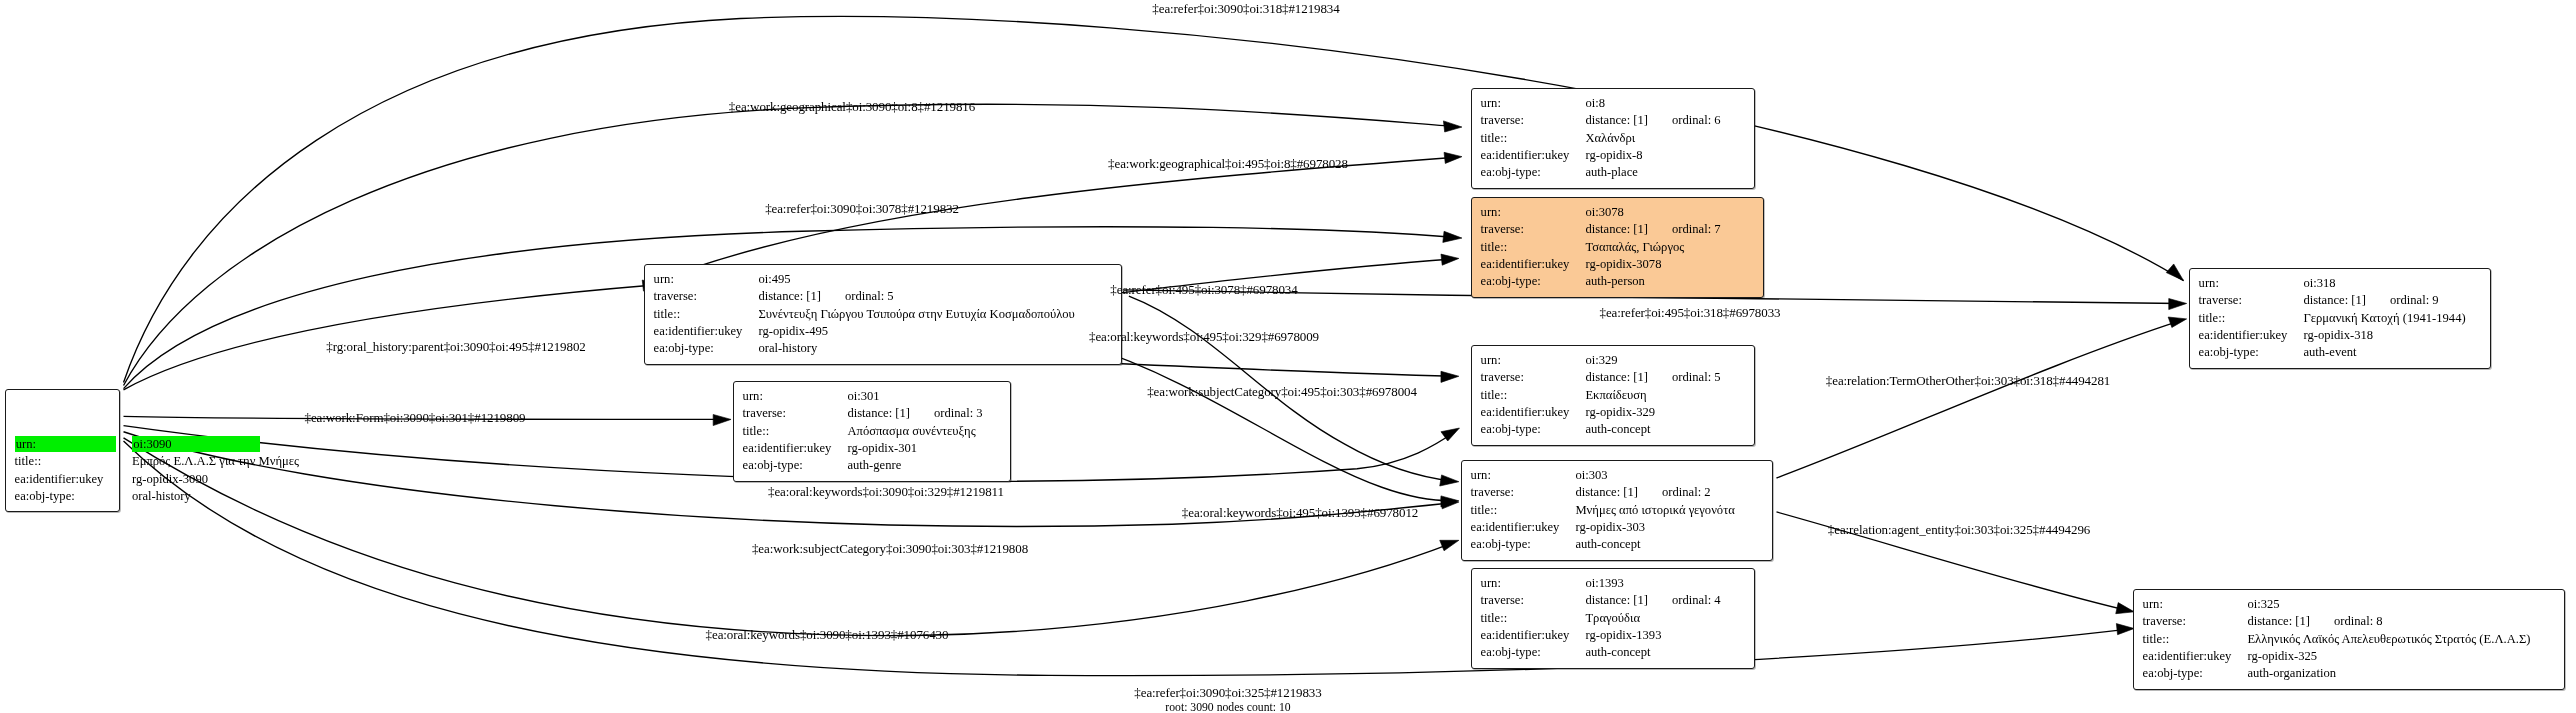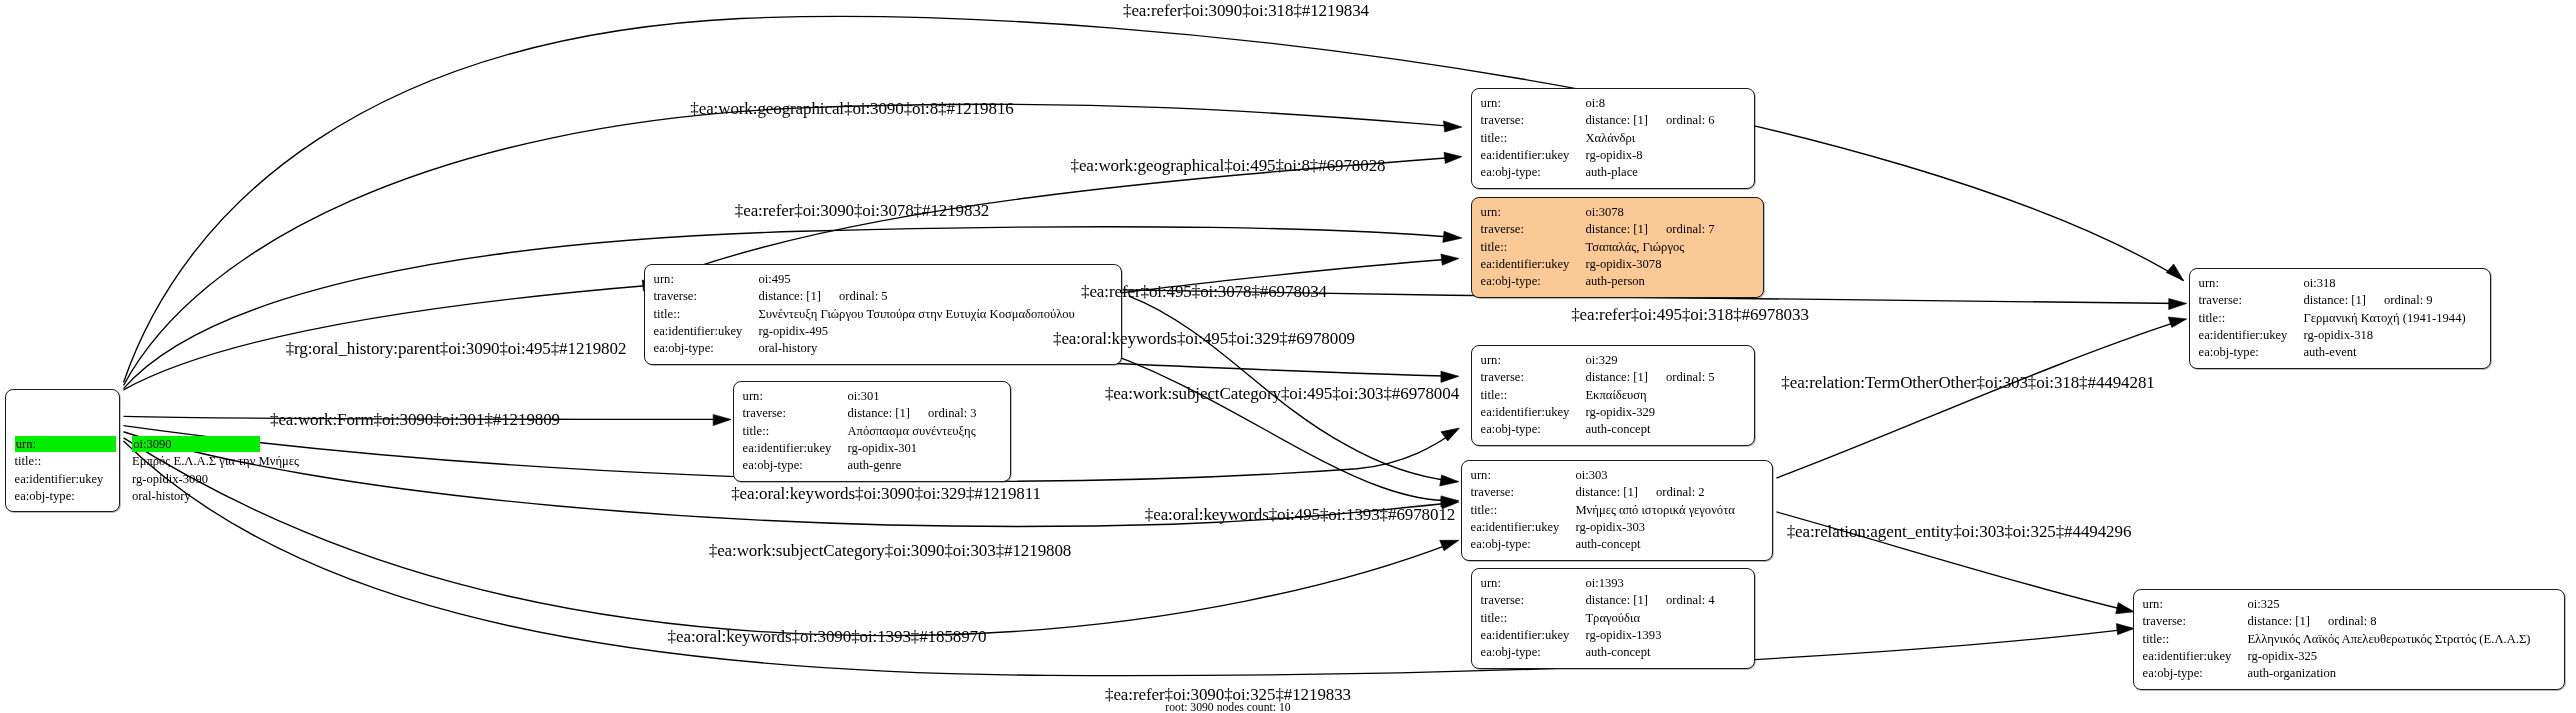--- a/index.html
+++ b/index.html
@@ -31,21 +31,21 @@
     stroke-width: 2.2;
   }
   svg#edges polygon {
     fill: #000000;
     stroke: #000000;
   }
   .node {
     position: absolute;
     box-sizing: border-box;
     border: 1px solid #1a1a1a;
-    border-radius: 8px;
+    border-radius: 3px;
     background: #ffffff;
     padding: 5.6px 7.4px 5.6px 8.6px;
     box-shadow: 0.9px 0.9px 0 rgba(0,0,0,0.28);
   }
   .node.orange {
     background: #fac996;
   }
   .node table {
     border-collapse: collapse;
     border-spacing: 0;
@@ -55,32 +55,32 @@
     white-space: nowrap;
   }
   .node td {
     padding: 0 0 0.6px 0;
     vertical-align: baseline;
   }
   .node td.k {
     padding-right: 16px;
   }
   .node td.v .ord {
-    padding-left: 18px;
+    padding-left: 24px;
   }
   .hl-key, .hl-val {
     background: #00ef00;
     display: inline-block;
     padding: 0 1.2px;
   }
   .hl-row td.k .hl-key { min-width: 99px; }
   .hl-row td.v .hl-val { min-width: 126px; margin-top: 40px; }
   .edge-label {
     position: absolute;
-    font-size: 17px;
+    font-size: 13px;
     color: #000000;
     white-space: nowrap;
     letter-spacing: -0.1px;
   }
   .caption {
     position: absolute;
     font-size: 11.7px;
     color: #000000;
     white-space: nowrap;
     text-align: right;
@@ -420,19 +420,19 @@
   <div class="edge-label el-c" style="left:1690px; top:305px;">‡ea:refer‡oi:495‡oi:318‡#6978033</div>
   <div class="edge-label el-c" style="left:456px;  top:339px;">‡rg:oral_history:parent‡oi:3090‡oi:495‡#1219802</div>
   <div class="edge-label el-c" style="left:1204px; top:329px;">‡ea:oral:keywords‡oi:495‡oi:329‡#6978009</div>
   <div class="edge-label el-c" style="left:1282px; top:384px;">‡ea:work:subjectCategory‡oi:495‡oi:303‡#6978004</div>
   <div class="edge-label el-c" style="left:1968px; top:373px;">‡ea:relation:TermOtherOther‡oi:303‡oi:318‡#4494281</div>
   <div class="edge-label el-c" style="left:415px;  top:410px;">‡ea:work:Form‡oi:3090‡oi:301‡#1219809</div>
   <div class="edge-label el-c" style="left:886px; top:484px;">‡ea:oral:keywords‡oi:3090‡oi:329‡#1219811</div>
   <div class="edge-label el-c" style="left:1300px; top:505px;text-align:center;">‡ea:oral:keywords‡oi:495‡oi:1393‡#6978012</div>
   <div class="edge-label el-c" style="left:890px; top:541px;">‡ea:work:subjectCategory‡oi:3090‡oi:303‡#1219808</div>
   <div class="edge-label el-c" style="left:1959px; top:522px;">‡ea:relation:agent_entity‡oi:303‡oi:325‡#4494296</div>
-  <div class="edge-label el-c" style="left:827px; top:627px;">‡ea:oral:keywords‡oi:3090‡oi:1393‡#1858970</div>
+  <div class="edge-label el-c" style="left:827px; top:627px;">‡ea:oral:keywords‡oi:3090‡oi:1393‡#1076430</div>
   <div class="edge-label el-c" style="left:1228px; top:685px;">‡ea:refer‡oi:3090‡oi:325‡#1219833</div>
 
   <div class="caption el-c" style="left:1228px; top:701px;">root: 3090 nodes count: 10</div>
 
 </div>
 
 
 </body></html>

